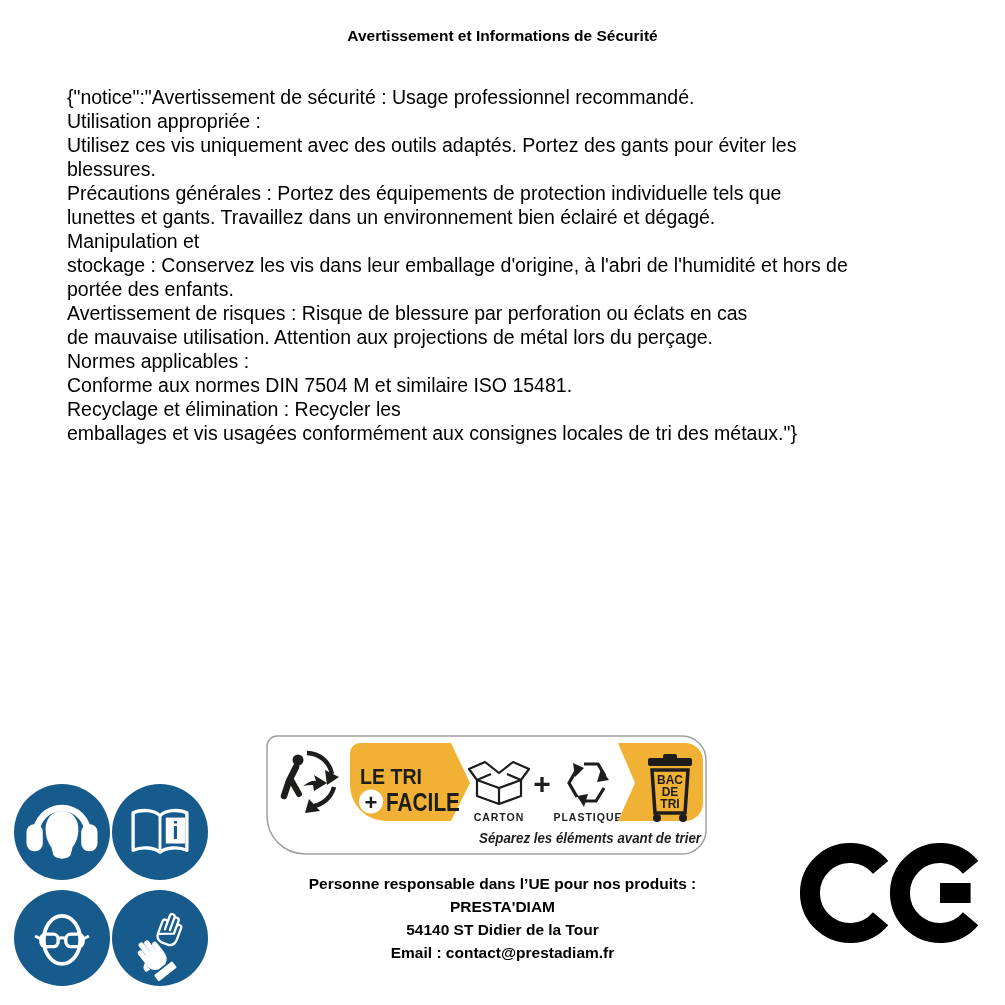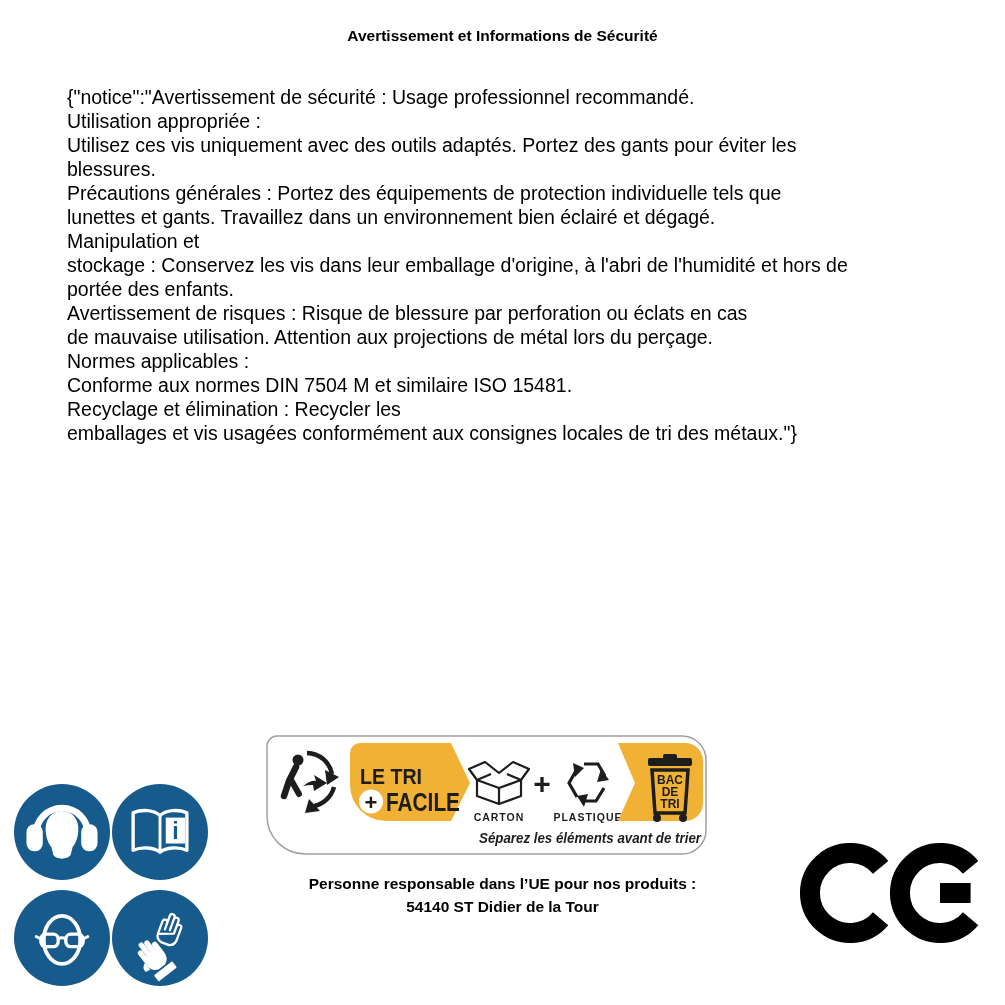--- a/index.html
+++ b/index.html
@@ -163,21 +163,23 @@
       <text x="415" y="51" text-anchor="middle" font-size="12" font-weight="bold" fill="#1d1d1b">BAC</text>
       <text x="415" y="63" text-anchor="middle" font-size="12" font-weight="bold" fill="#1d1d1b">DE</text>
       <text x="415" y="75" text-anchor="middle" font-size="12" font-weight="bold" fill="#1d1d1b">TRI</text>
     </g>
 
     <text x="446" y="110" text-anchor="end" font-size="15.5" font-weight="bold" font-style="italic" fill="#1d1d1b" textLength="222" lengthAdjust="spacingAndGlyphs">Séparez les éléments avant de trier</text>
   </svg>
 
   <div class="address">
     <div>Personne responsable dans l’UE pour nos produits :</div>
+    <div>PRESTA'DIAM</div>
     <div>54140 ST Didier de la Tour</div>
+    <div>Email : contact@prestadiam.fr</div>
   </div>
 
   <div class="ce">
     <span class="sr-only">CE</span>
     <svg width="196" height="110" viewBox="0 0 196 110">
       <path d="M 85.6 29.3 A 40 40 0 1 0 85.6 80.7" fill="none" stroke="#000" stroke-width="20"></path>
       <path d="M 175.6 29.3 A 40 40 0 1 0 175.6 80.7" fill="none" stroke="#000" stroke-width="20"></path>
       <path d="M 145 55 H 175.6" fill="none" stroke="#000" stroke-width="20"></path>
     </svg>
   </div>

